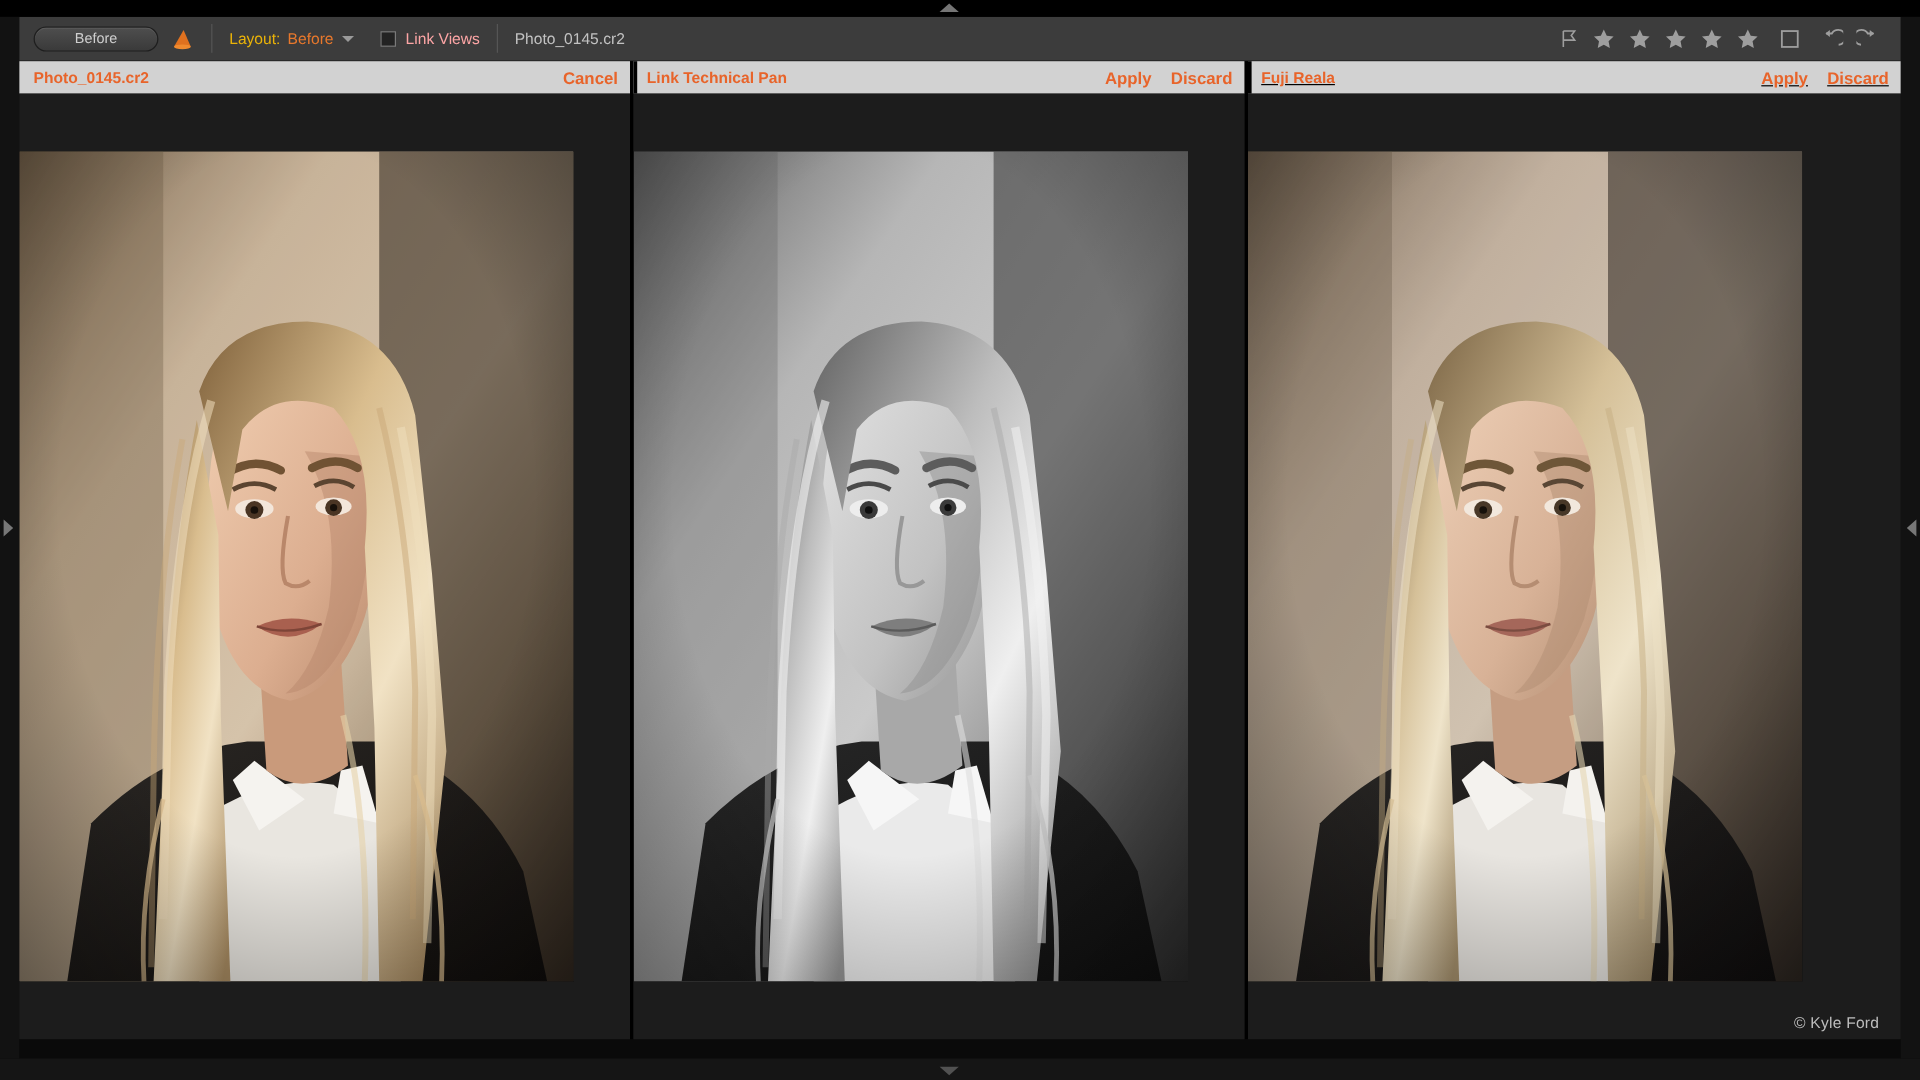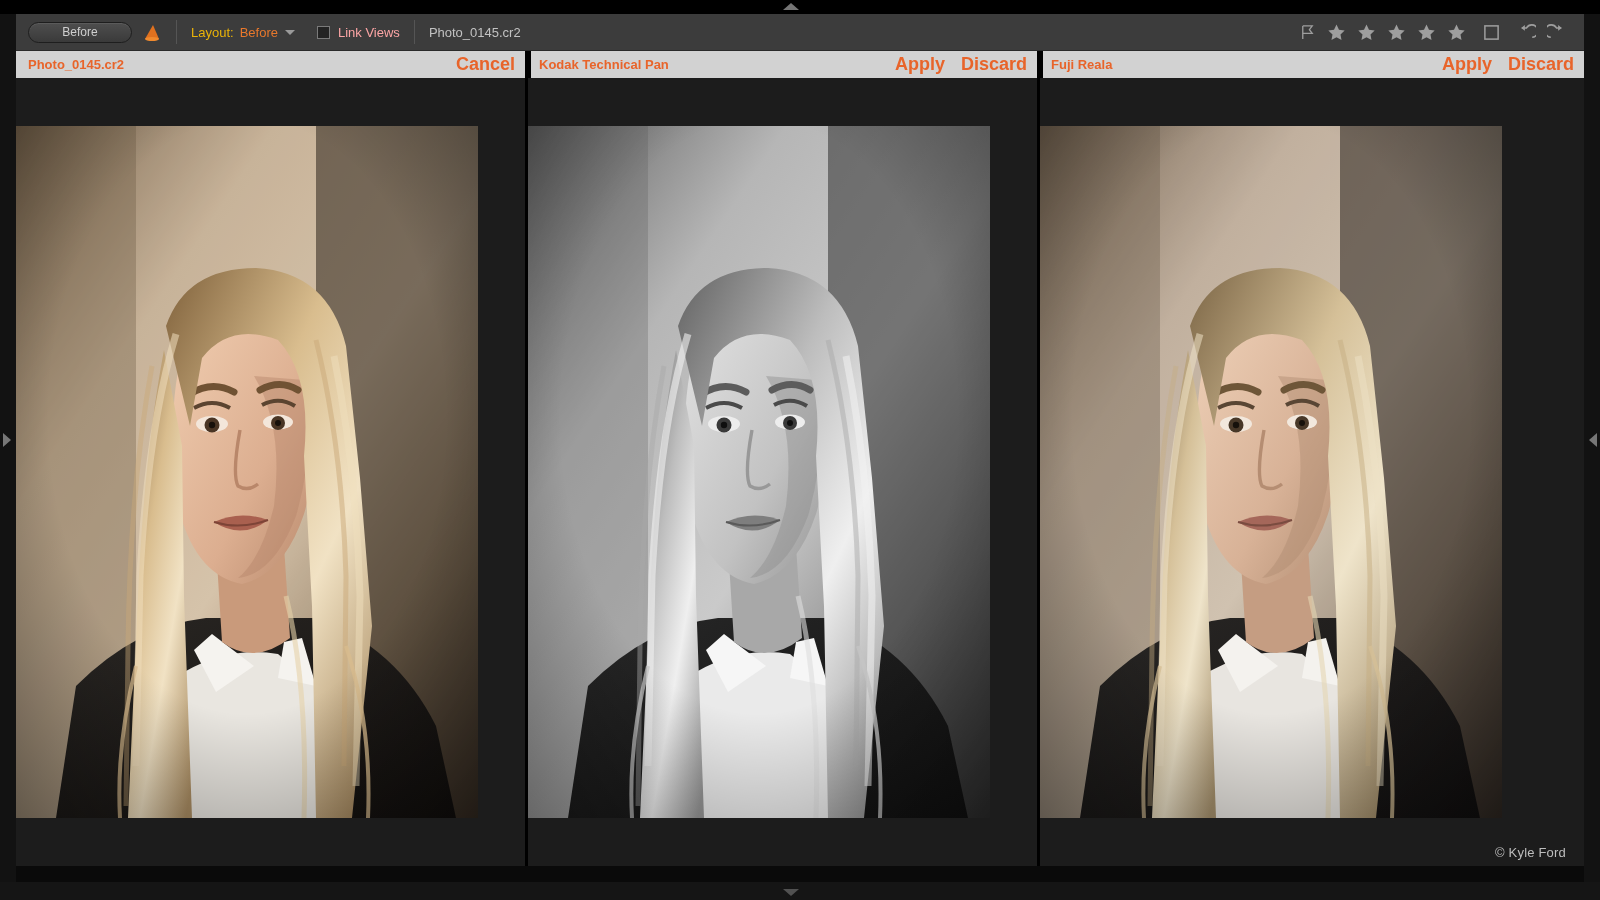--- a/index.html
+++ b/index.html
@@ -161,21 +161,21 @@
   .panel {
     display: flex;
     flex-direction: column;
     height: 100%;
     border-right: 3px solid #000;
     background: #1c1c1c;
   }
   .panel:last-child { border-right: none; }
   .panel.p1 { width: 512px; }
   .panel.p2 { width: 512px; }
-  .panel.p3 { width: 544px; }
+  .panel.p3 { width: 544px; text-decoration: underline; }
 
   .panel-head {
     height: 27px;
     background: #d2d2d2;
     display: flex;
     align-items: center;
     padding: 0 10px 0 8px;
     flex: 0 0 27px;
     border-left: 3px solid #000;
   }
@@ -187,21 +187,21 @@
     font-weight: bold;
     white-space: nowrap;
   }
   .ph-actions {
     margin-left: auto;
     display: flex;
     gap: 16px;
   }
   .ph-action {
     color: #e8642a;
-    font-size: 18px;
+    font-size: 14px;
     font-weight: bold;
     cursor: pointer;
     white-space: nowrap;
   }
 
   .panel-body {
     flex: 1;
     position: relative;
     background: #1c1c1c;
     display: flex;
@@ -408,21 +408,21 @@
             <path d="M270 470 Q292 560 288 692" stroke="#e6d2a9" stroke-width="5" fill="none" opacity="0.6"></path>
 
             <rect width="462" height="692" fill="url(#vig1)"></rect>
           </svg>
         </div>
       </div>
     </div>
 
     <div class="panel p2">
       <div class="panel-head">
-        <span class="ph-title">Kodak Technical Pan</span>
+        <span class="ph-title">Link Technical Pan</span>
         <span class="ph-actions">
           <span class="ph-action">Apply</span>
           <span class="ph-action">Discard</span>
         </span>
       </div>
       <div class="panel-body">
         <div class="photo-frame">
           <svg viewBox="0 0 462 692" preserveAspectRatio="none" aria-hidden="true">
             <defs>
               <linearGradient id="bg2" x1="0" y1="0" x2="1" y2="1">

